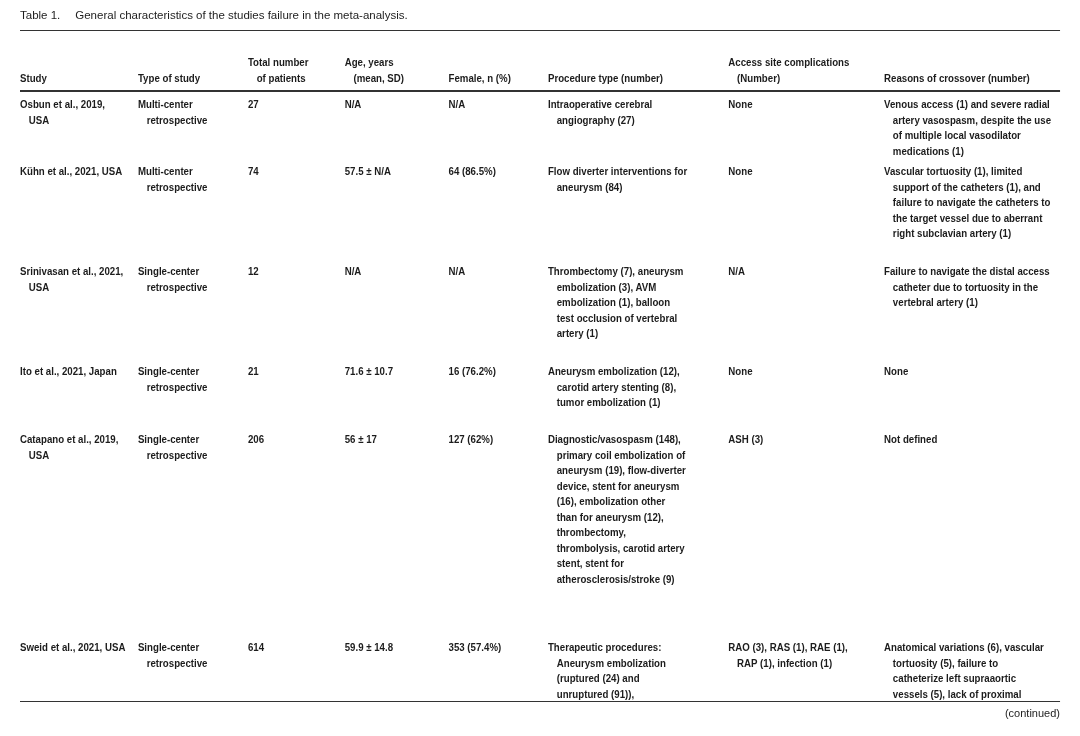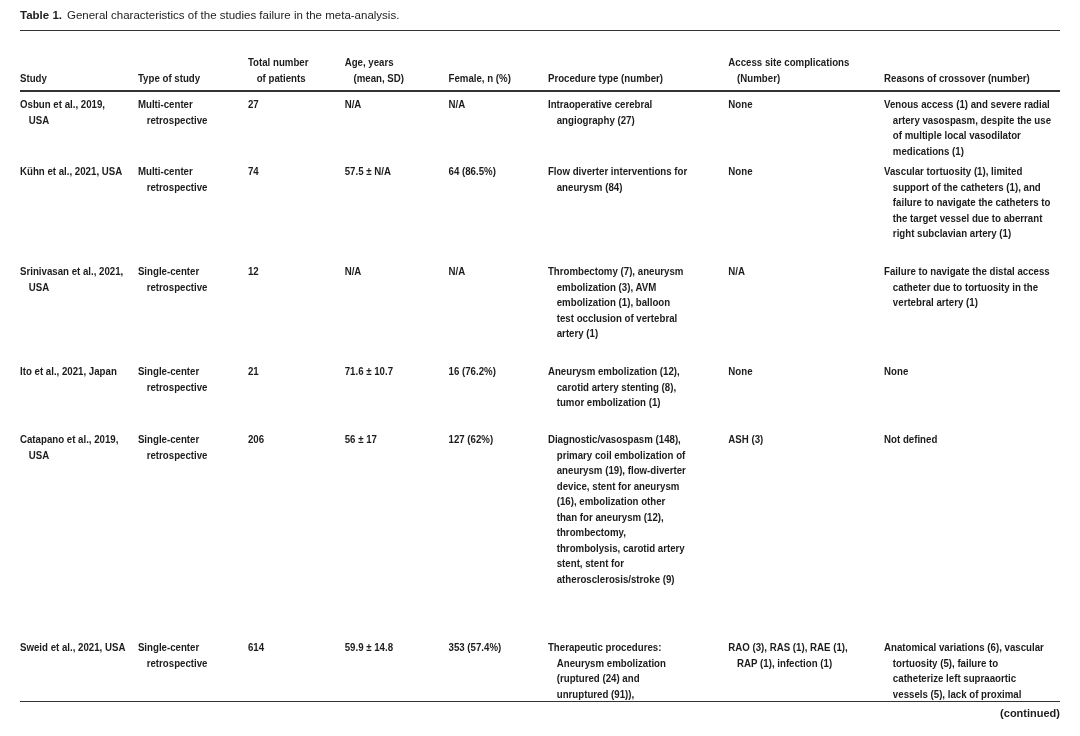--- a/index.html
+++ b/index.html
@@ -9,21 +9,21 @@
     color: #1c1c1c;
     -webkit-font-smoothing: antialiased;
   }
   .page { position: relative; width: 1080px; height: 736px; background: #fff; }
 
   
   .caption {
     position: absolute; left: 20px; top: 8px; width: 1040px;
     font-size: 11.5px; line-height: 15px; color: #1d1d1d;
   }
-  .cap-label { font-weight: bold; margin-right: 5px; }
+  .cap-label { font-weight: normal; margin-right: 15px; }
 
   
   .scalewrap {
     position: absolute; left: 20px; top: 30px; width: 1182px;
     transform: scaleX(0.8799); transform-origin: 0 0;
     border-top: 1.5px solid #333;
   }
 
   .grid-row {
     display: grid;
@@ -51,21 +51,21 @@
   .tbody { border-bottom: 1.5px solid #333; }
   .trow.r1 { min-height: 66px; }
   .trow.r2 { min-height: 100px; }
   .trow.r3 { min-height: 100px; }
   .trow.r4 { min-height: 68px; }
   .trow.r5 { min-height: 208px; }
   .trow.r6 { height: 66px; overflow: hidden; }
 
   .continued {
     position: absolute; right: 20px; top: 707px;
-    font-size: 11px; font-weight: bold; color: #1d1d1d;
+    font-size: 11px; font-weight: normal; color: #1d1d1d;
   }
 </style>
 </head>
 <body>
 
 <div class="page">
 
   <div class="caption">
     <span class="cap-label">Table 1.</span><span>General characteristics of the studies failure in the meta-analysis.</span>
   </div>

